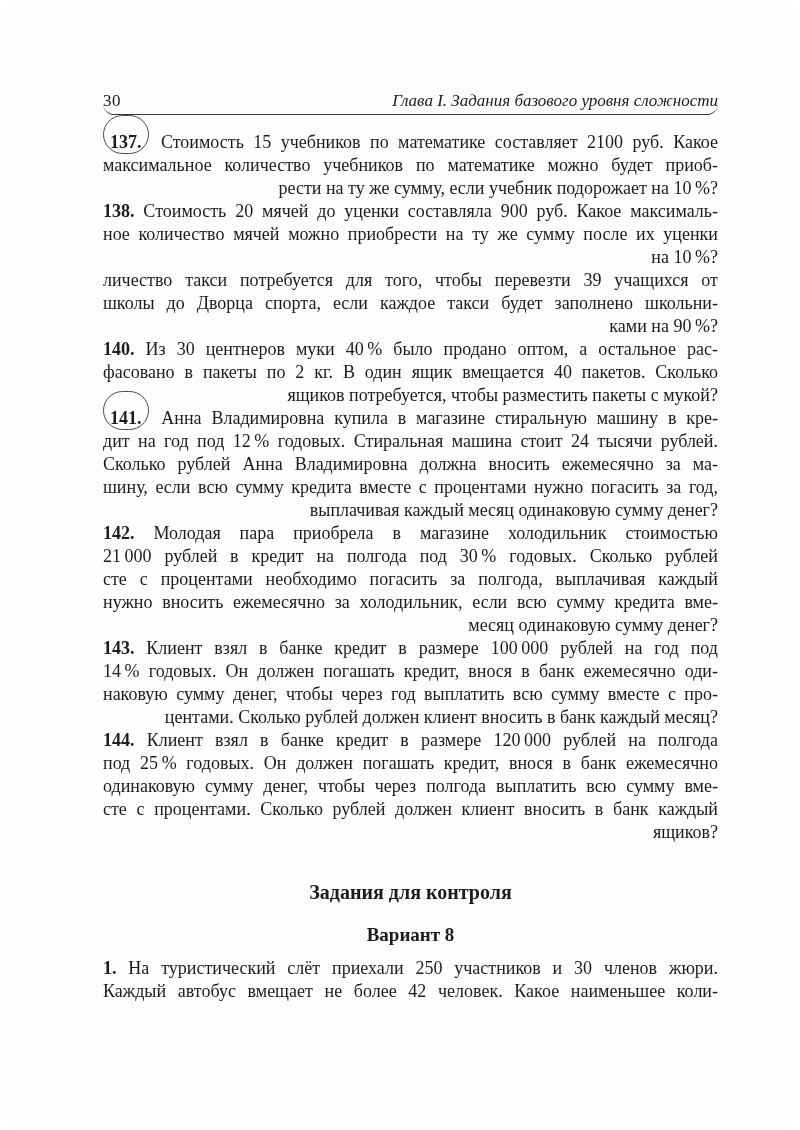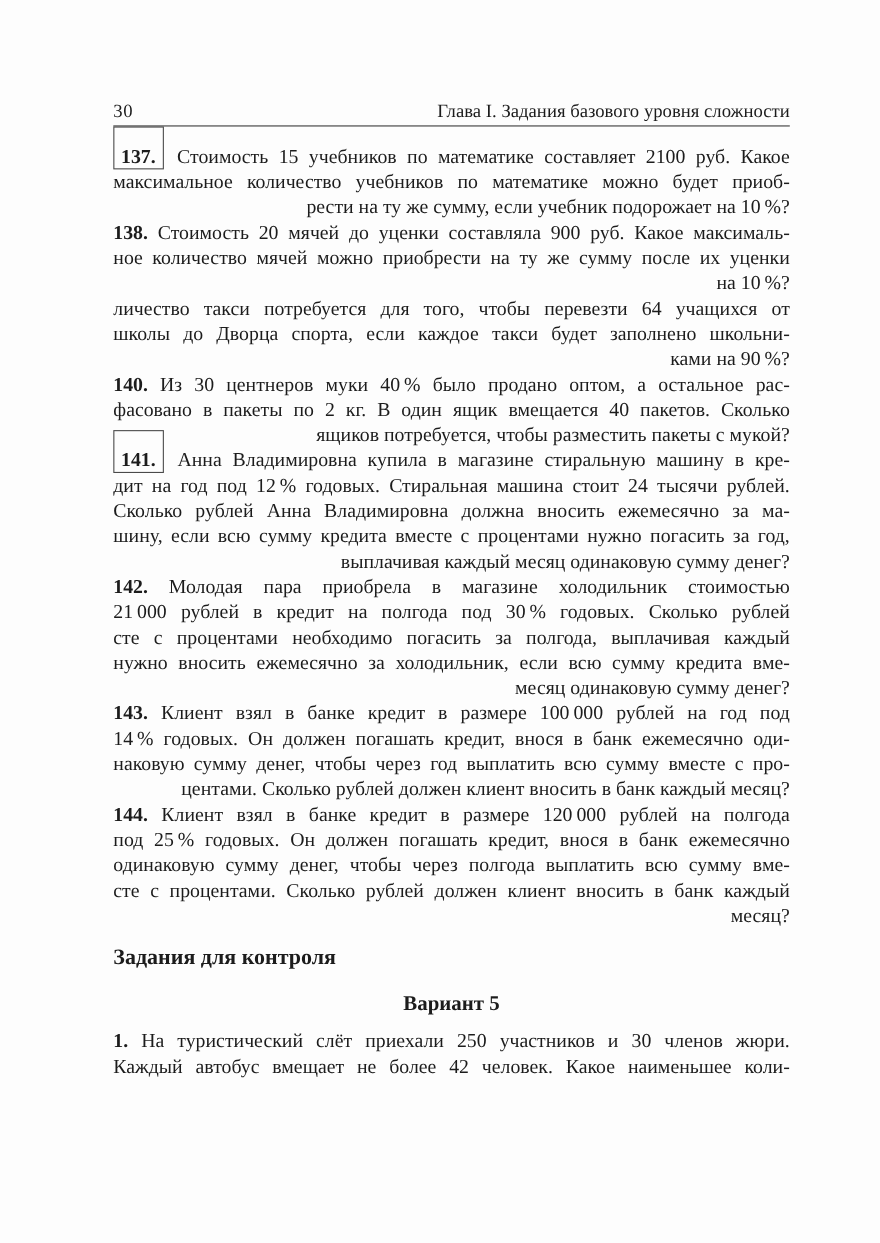--- a/index.html
+++ b/index.html
@@ -1,15 +1,15 @@
 <!DOCTYPE html>
 <html lang="ru"><head>
 <meta charset="utf-8">
 <style>
-  * { margin: 0; padding: 0; box-sizing: border-box; }
+  * { margin: 0; padding: 0; box-sizing: border-box; border-radius: 25px; }
   html, body { background: #ffffff; }
   body {
     font-family: "Liberation Serif", "DejaVu Serif", serif;
     width: 800px;
     height: 1130px;
     overflow: hidden;
   }
   .page {
     width: 800px;
     height: 1130px;
@@ -20,37 +20,37 @@
   .pagehead {
     display: flex;
     justify-content: space-between;
     align-items: flex-end;
     border-bottom: 1.5px solid var(--rule, #3a3a3a);
     padding-bottom: 5px;
     font-size: 17px;
     line-height: 1;
   }
   .pagenum { letter-spacing: 0.5px; }
-  .runtitle { }
+  .runtitle { font-style: italic; }
   .problems {
     margin-top: 16px;
     font-size: 18px;
     line-height: 23px;
   }
   .pline { text-align: right; }
   .jline { text-align: justify; text-align-last: justify; }
   .pnum { font-weight: bold; }
   .pnum.boxed {
     border: 1.5px solid var(--boxb, #4a4a4a);
     padding: 16px 6px 1px 6px;
     margin-right: 3px;
   }
   .control-title {
-    margin-top: 14px;
-    text-align: left;
+    margin-top: 36px;
+    text-align: center;
     font-size: 20px;
     font-weight: bold;
     line-height: 24px;
   }
   .variant-title {
     margin-top: 21px;
     text-align: center;
     font-size: 19px;
     font-weight: bold;
     line-height: 19px;
@@ -72,21 +72,21 @@
         <div class="pline jline"><span class="pnum boxed">137.</span> Стоимость 15 учебников по математике составляет 2100 руб. Какое</div>
         <div class="pline jline">максимальное количество учебников по математике можно будет приоб-</div>
         <div class="pline">рести на ту же сумму, если учебник подорожает на 10 %?</div>
       </div>
       <div class="problem">
         <div class="pline jline"><span class="pnum">138.</span> Стоимость 20 мячей до уценки составляла 900 руб. Какое максималь-</div>
         <div class="pline jline">ное количество мячей можно приобрести на ту же сумму после их уценки</div>
         <div class="pline">на 10 %?</div>
       </div>
       <div class="problem">
-        <div class="pline jline">личество такси потребуется для того, чтобы перевезти 64 учащихся от</div>
+        <div class="pline jline">личество такси потребуется для того, чтобы перевезти 39 учащихся от</div>
         <div class="pline jline">школы до Дворца спорта, если каждое такси будет заполнено школьни-</div>
         <div class="pline">ками на 90 %?</div>
       </div>
       <div class="problem">
         <div class="pline jline"><span class="pnum">140.</span> Из 30 центнеров муки 40 % было продано оптом, а остальное рас-</div>
         <div class="pline jline">фасовано в пакеты по 2 кг. В один ящик вмещается 40 пакетов. Сколько</div>
         <div class="pline">ящиков потребуется, чтобы разместить пакеты с мукой?</div>
       </div>
       <div class="problem">
         <div class="pline jline"><span class="pnum boxed">141.</span> Анна Владимировна купила в магазине стиральную машину в кре-</div>
@@ -106,26 +106,26 @@
         <div class="pline jline"><span class="pnum">143.</span> Клиент взял в банке кредит в размере 100 000 рублей на год под</div>
         <div class="pline jline">14 % годовых. Он должен погашать кредит, внося в банк ежемесячно оди-</div>
         <div class="pline jline">наковую сумму денег, чтобы через год выплатить всю сумму вместе с про-</div>
         <div class="pline">центами. Сколько рублей должен клиент вносить в банк каждый месяц?</div>
       </div>
       <div class="problem">
         <div class="pline jline"><span class="pnum">144.</span> Клиент взял в банке кредит в размере 120 000 рублей на полгода</div>
         <div class="pline jline">под 25 % годовых. Он должен погашать кредит, внося в банк ежемесячно</div>
         <div class="pline jline">одинаковую сумму денег, чтобы через полгода выплатить всю сумму вме-</div>
         <div class="pline jline">сте с процентами. Сколько рублей должен клиент вносить в банк каждый</div>
-        <div class="pline">месяц?</div>
+        <div class="pline">ящиков?</div>
       </div>
     </main>
 
   <h2 class="control-title">Задания для контроля</h2>
-  <h3 class="variant-title">Вариант 5</h3>
+  <h3 class="variant-title">Вариант 8</h3>
 
   <div class="problems" id="control-problems">
       <div class="problem">
         <div class="pline jline"><span class="pnum">1.</span> На туристический слёт приехали 250 участников и 30 членов жюри.</div>
         <div class="pline jline">Каждый автобус вмещает не более 42 человек. Какое наименьшее коли-</div>
       </div>
     </div>
 
 </div>
 

